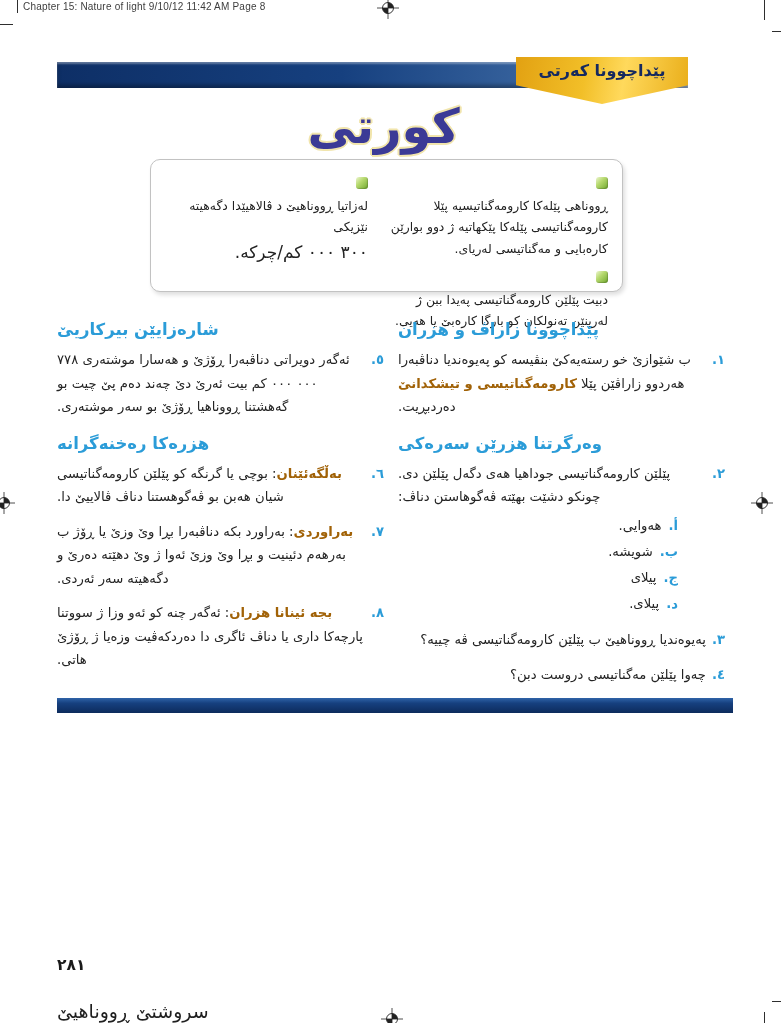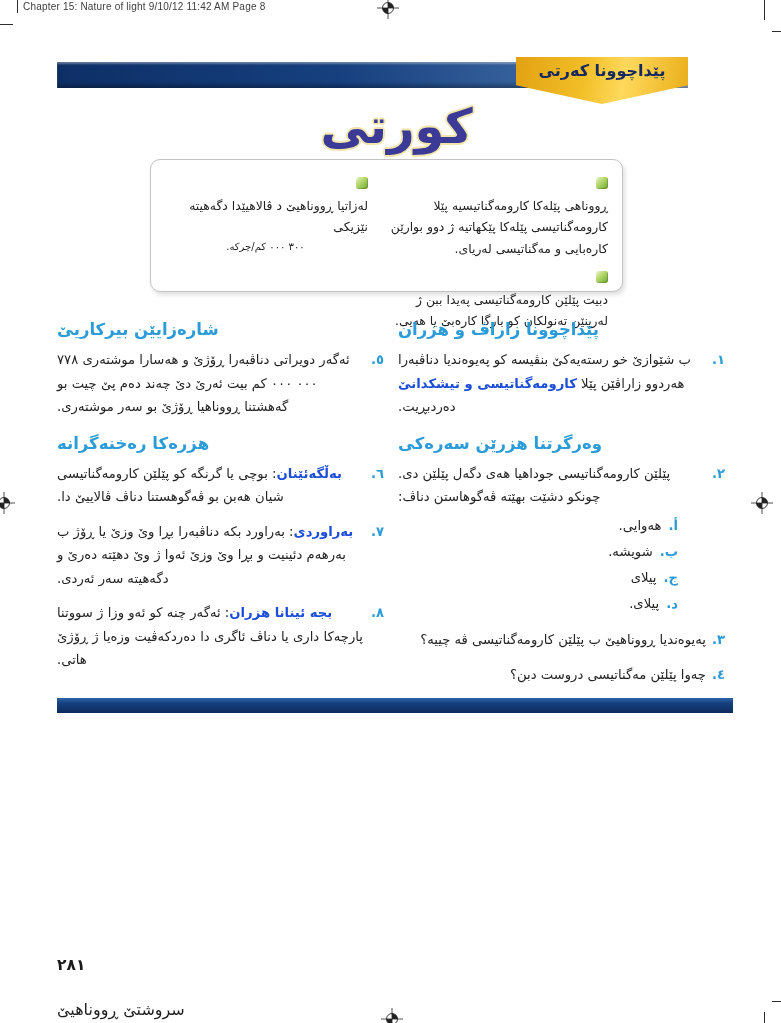--- a/index.html
+++ b/index.html
@@ -16,57 +16,57 @@
   .blue-bar{position:absolute;left:57px;top:62px;width:631px;height:26px;
         background:linear-gradient(to right,#0e2f66 0%,#16407f 45%,#3a66a0 78%,#9db3d2 100%);
         box-shadow:inset 0 2px 2px rgba(255,255,255,.35), inset 0 -3px 4px rgba(0,0,0,.35);}
   .gold-tab{position:absolute;left:516px;top:57px;width:172px;height:47px;
         background:linear-gradient(100deg,#e2a112 0%,#f2bf28 40%,#ffd95c 62%,#e9ad18 100%);
         clip-path:polygon(0 0,100% 0,100% 60%,50% 100%,0 60%);
         display:flex;justify-content:center;align-items:flex-start;}
   .gold-tab span{margin-top:4px;font-size:16px;font-weight:bold;color:#16295f;direction:rtl;text-align:right;}
 
   
-  .big-title{position:absolute;left:60px;top:98px;width:673px;text-align:center;direction:rtl;
+  .big-title{position:absolute;left:47px;top:98px;width:673px;text-align:center;direction:rtl;
         font-size:48px;font-weight:bold;color:#3b3a96;
         text-shadow:-2px 0 0 #f1e5ad,2px 0 0 #f1e5ad,0 -2px 0 #f1e5ad,0 2px 0 #f1e5ad,
                     -1px -1px 0 #f1e5ad,1px 1px 0 #f1e5ad,1px -1px 0 #f1e5ad,-1px 1px 0 #f1e5ad;}
 
   
   .summary-box{position:absolute;left:150px;top:159px;width:473px;height:133px;
         background:#fff;border:1px solid #c2c2c2;border-radius:10px;
         box-shadow:2px 3px 4px rgba(0,0,0,.13);
         display:flex;direction:rtl;padding:14px 14px 10px 12px;box-sizing:border-box;gap:12px;}
   .box-col-right{flex:0 0 228px;}
   .box-col-left{flex:1;}
   .bullet{display:flex;direction:rtl;gap:6px;margin-bottom:9px;flex-direction:column;}
   .leaf{flex:0 0 12px;width:12px;height:12px;margin-top:3px;border-radius:3px;
         background:linear-gradient(135deg,#eef6d2 0%,#b6d96e 40%,#6fa82e 100%);
         box-shadow:inset -1px -1px 1px rgba(0,0,0,.18);}
   .b-text{font-size:12.4px;line-height:1.72;text-align:right;color:#222;}
-  .b-num-line{text-align:center;font-size:10px;line-height:1.7;color:#222;}
+  .b-num-line{font-size:17px;line-height:1.7;color:#222;}
 
   
   .col{position:absolute;top:320px;width:332px;direction:rtl;text-align:left;}
   .col-right{right:51px;}
   .col-left{left:57px;}
   .h-cyan{font-size:16.5px;font-weight:bold;color:#2b9cd8;margin:0 0 9px 0;}
   .h-gap{margin-top:15px;}
   .q-item{display:flex;gap:6px;margin-bottom:11px;font-size:13.2px;line-height:1.78;color:#242424;}
   .q-num{color:#2b9cd8;font-weight:bold;flex:0 0 auto;min-width:18px;}
-  .q-text b{color:#1d4ed8;}
+  .q-text b{color:#a16207;}
   .opt{display:flex;gap:7px;margin:0 52px 5px 0;font-size:13.2px;line-height:1.6;}
   .opt-letter{color:#2b9cd8;font-weight:bold;}
 
   
   .bottom-bar{position:absolute;left:57px;top:698px;width:676px;height:15px;
         background:linear-gradient(180deg,#2f63a8 0%,#16407f 35%,#0d2b5c 100%);}
   .footer{position:absolute;left:57px;top:956px;display:flex;gap:26px;align-items:baseline;flex-direction:column;}
   .footer .pagenum{font-weight:bold;font-size:15.5px;color:#1a1a1a;direction:rtl;}
-  .footer .booktitle{font-size:16px;color:#1f1f1f;direction:rtl;}
+  .footer .booktitle{font-size:19px;color:#1f1f1f;direction:rtl;}
 </style>
 </head>
 <body>
 
 <div class="page">
 
   <div class="print-header">Chapter 15: Nature of light  9/10/12  11:42 AM  Page 8</div>
   <div class="cropline" style="left:17px;top:0;width:1px;height:13px;"></div>
   <div class="cropline" style="left:0;top:24px;width:13px;height:1px;"></div>
   <div class="cropline" style="left:764px;top:0;width:1px;height:20px;"></div>

